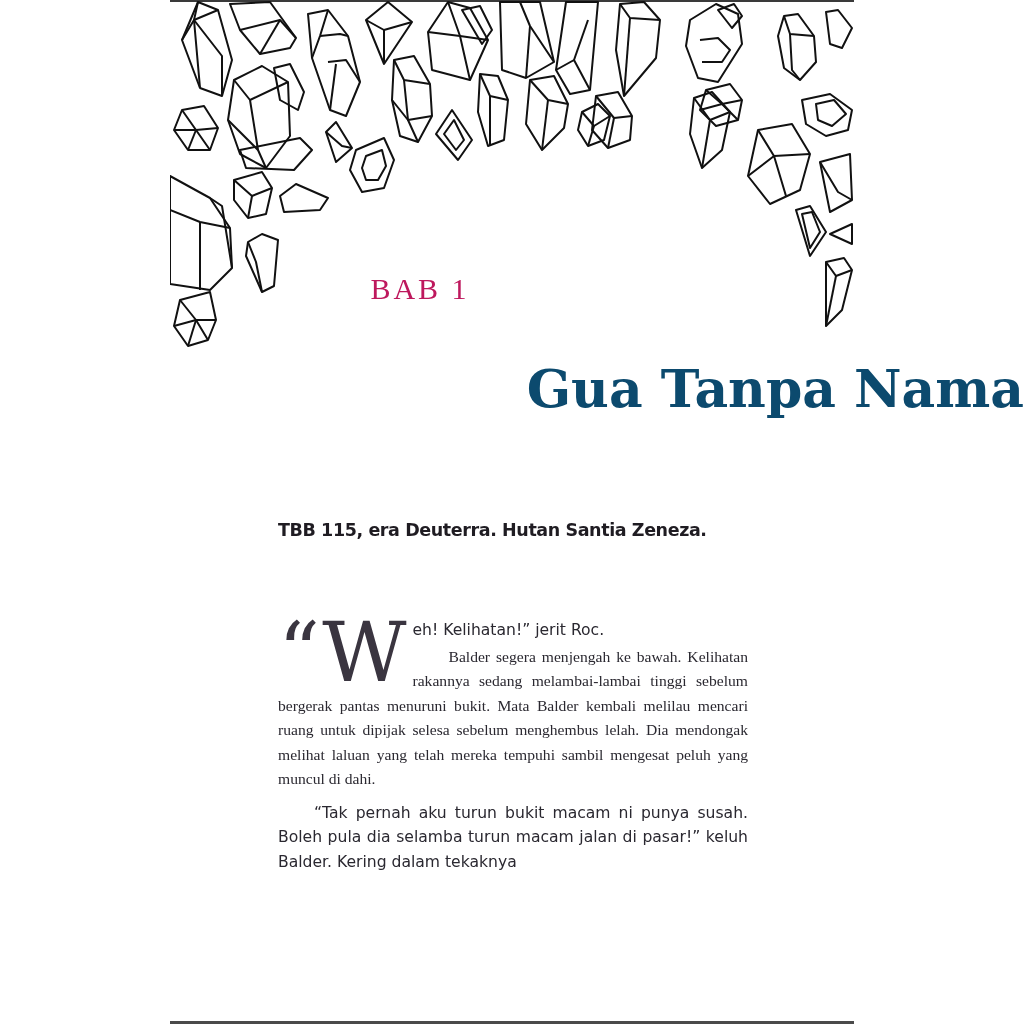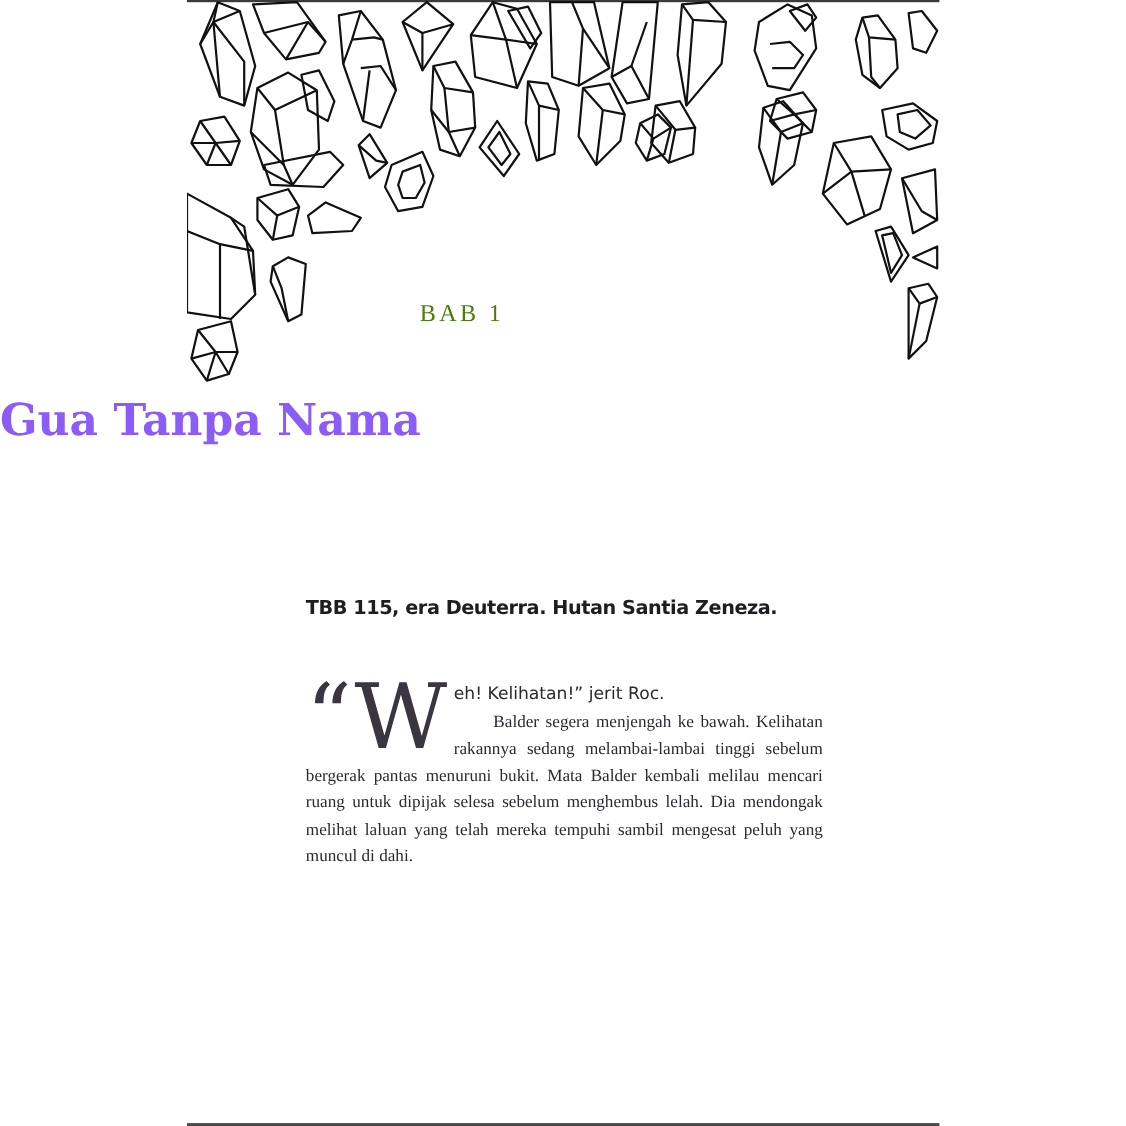--- a/index.html
+++ b/index.html
@@ -49,40 +49,40 @@
       stroke-width: 2;
       stroke-linejoin: round;
     }
     .chapter-label {
       position: absolute;
       left: 0;
       width: 840px;
       top: 272px;
       text-align: center;
       font-family: "Liberation Serif", serif;
-      font-size: 22px;
+      font-size: 30px;
       letter-spacing: 3px;
-      color: #4d7c0f;
+      color: #be185d;
     }
     .chapter-title {
       position: absolute;
       left: 0;
       width: 1024px;
       top: 358px;
-      text-align: left;
+      text-align: right;
       font-family: "DejaVu Serif", serif;
       font-weight: bold;
-      font-size: 40px;
-      color: #8b5cf6;
+      font-size: 52px;
+      color: #0c4a6e;
       letter-spacing: 0px;
     }
     .dateline {
       position: absolute;
       left: 278px;
-      top: 543px;
+      top: 520px;
       font-family: "DejaVu Sans", sans-serif;
       font-weight: bold;
       font-size: 17.5px;
       color: #1f1c22;
       letter-spacing: -0.4px;
     }
     .body-text {
       position: absolute;
       left: 278px;
       top: 618px;
@@ -243,16 +243,17 @@
 
   <div class="chapter-label">BAB 1</div>
   <div class="chapter-title">Gua Tanpa Nama</div>
 
   <div class="dateline">TBB 115, era Deuterra. Hutan Santia Zeneza.</div>
 
   <div class="body-text">
     <span class="dropcap">“W</span>
     <p>eh! Kelihatan!” jerit Roc.</p>
     <p class="indent" style="margin-top:2px;font-family:Liberation Serif, serif;">Balder segera menjengah ke bawah. Kelihatan rakannya sedang melambai-lambai tinggi sebelum bergerak pantas menuruni bukit. Mata Balder kembali melilau mencari ruang untuk dipijak selesa sebelum menghembus lelah. Dia mendongak melihat laluan yang telah mereka tempuhi sambil mengesat peluh yang muncul di dahi.</p>
+    <p class="indent">“Tak pernah aku turun bukit macam ni punya susah. Boleh pula dia selamba turun macam jalan di pasar!” keluh Balder. Kering dalam tekaknya</p>
   </div>
 
   <div class="rule-bottom"></div>
 </div>
 
 </body></html>

